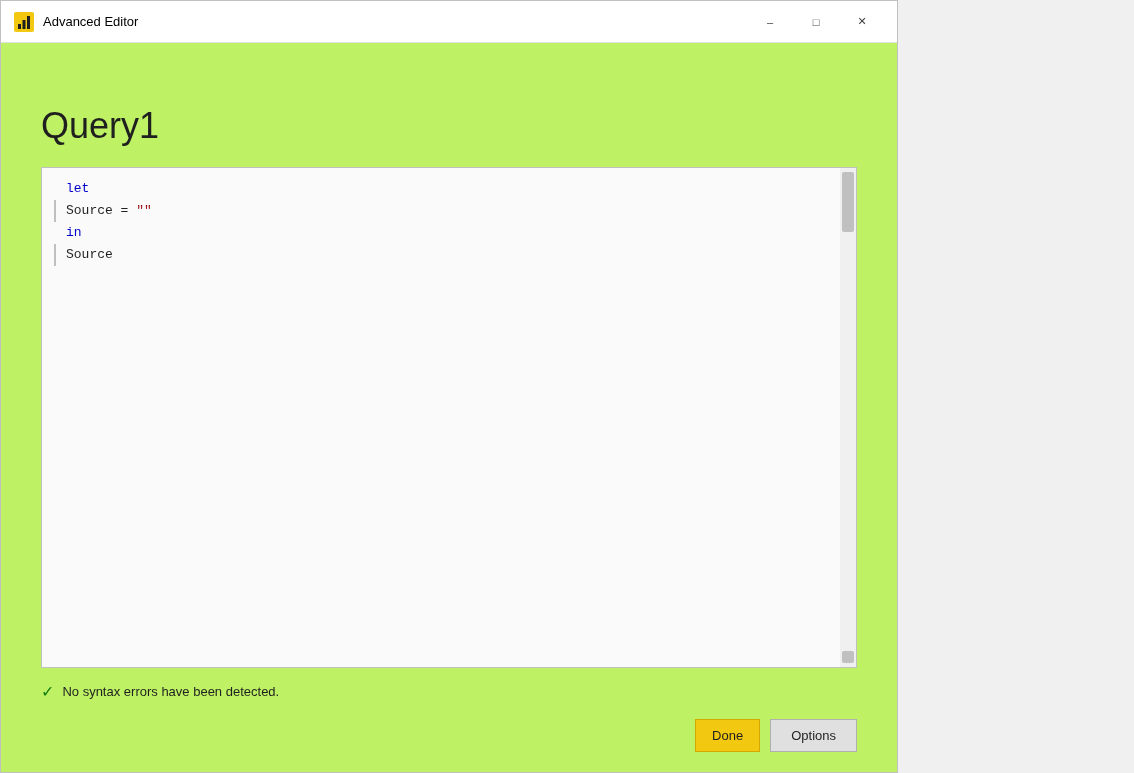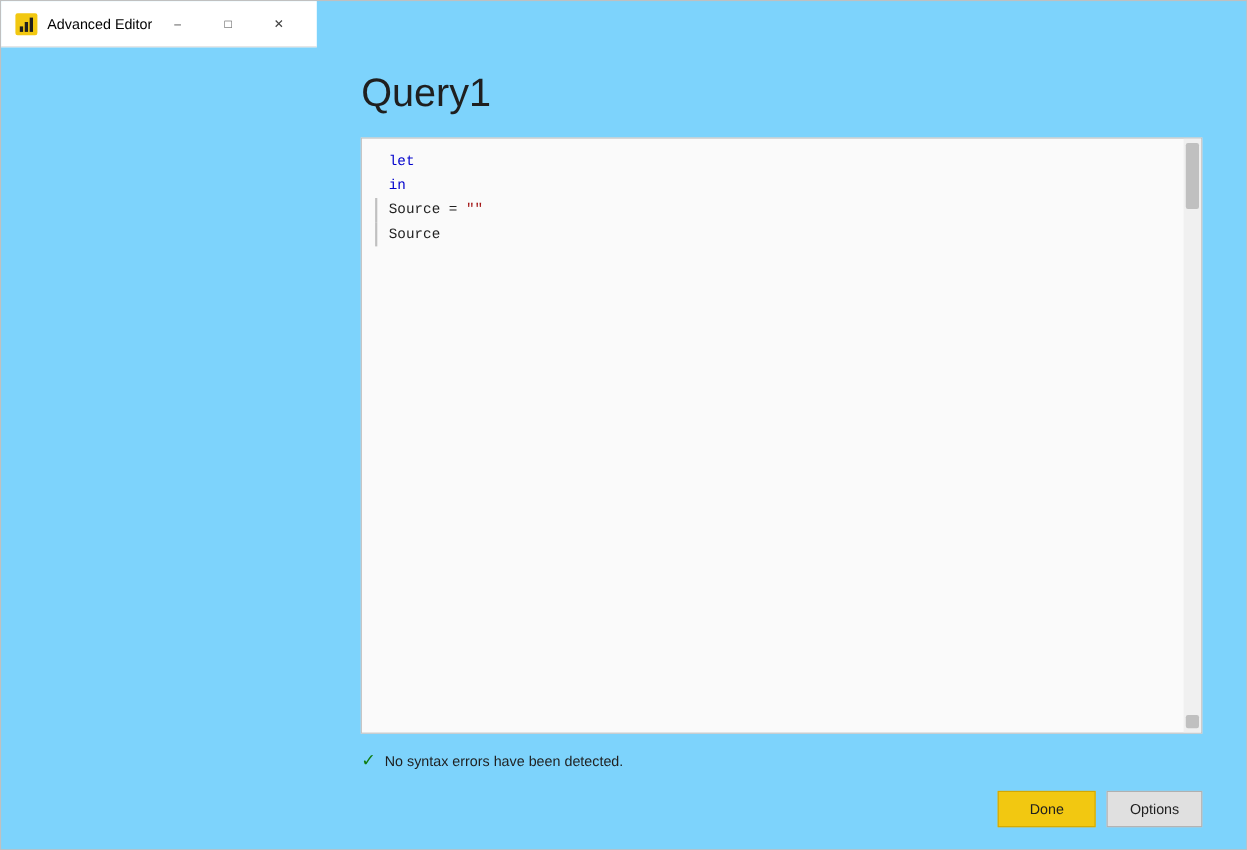--- a/index.html
+++ b/index.html
@@ -10,25 +10,25 @@
 
     body {
       width: 1134px;
       height: 773px;
       background: #f0f0f0;
       font-family: 'Segoe UI', Tahoma, Geneva, Verdana, sans-serif;
       overflow: hidden;
     }
 
     .window {
-      width: 1134px;
+      width: 898px;
       height: 773px;
-      background: #7dd3fc;
-      display: flex;
-      flex-direction: row;
+      background: #bef264;
+      display: flex;
+      flex-direction: column;
       border: 1px solid #c0c0c0;
     }
 
     .title-bar {
       height: 42px;
       background: #ffffff;
       display: flex;
       align-items: center;
       padding: 0 12px;
       border-bottom: 1px solid #e0e0e0;
@@ -229,21 +229,21 @@
       display: flex;
       justify-content: flex-end;
       align-items: center;
       gap: 10px;
       margin-top: 12px;
     }
 
     .btn-done {
       background: #f2c811;
       border: 1px solid #d4a800;
-      padding: 8px 28px;
+      padding: 8px 16px;
       font-size: 13px;
       color: #1f1f1f;
       cursor: pointer;
       font-family: 'Segoe UI', sans-serif;
     }
 
     .btn-cancel {
       background: #e0e0e0;
       border: 1px solid #b0b0b0;
       padding: 8px 20px;
@@ -284,28 +284,28 @@
 
     <div class="editor-container">
       <div class="code-area">
 
         <div class="code-line">
           <div class="line-bar"></div>
           <span class="keyword">let</span>
         </div>
 
         <div class="code-line">
-          <div class="line-bar"></div>
-          <span class="keyword">in</span>
-        </div>
-
-        <div class="code-line">
           <div class="line-bar has-bar"></div>
           <span class="identifier">    Source&nbsp;=&nbsp;</span>
             <span class="string">""</span>
+        </div>
+
+        <div class="code-line">
+          <div class="line-bar"></div>
+          <span class="keyword">in</span>
         </div>
 
         <div class="code-line">
           <div class="line-bar has-bar"></div>
           <span class="identifier">    Source</span>
         </div>
       </div>
 
       <div class="scrollbar-track">
         <div class="scrollbar-thumb"></div>

